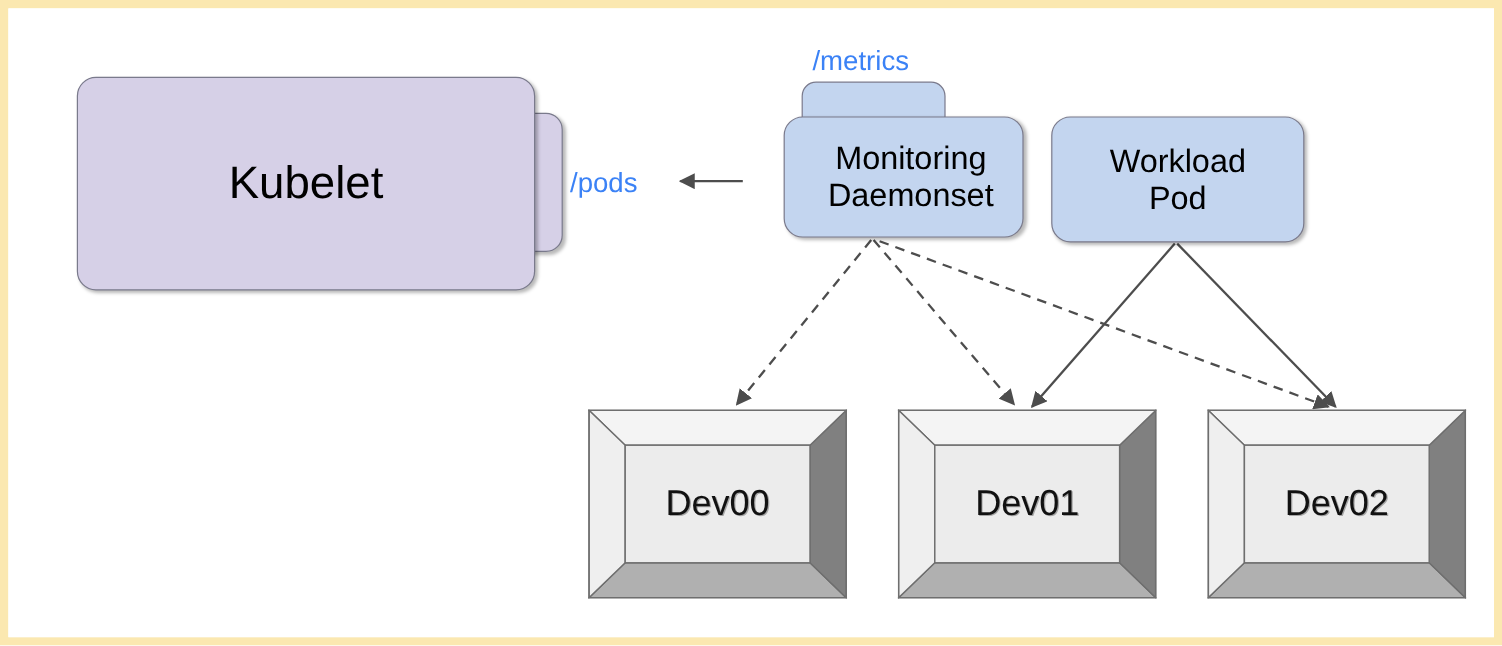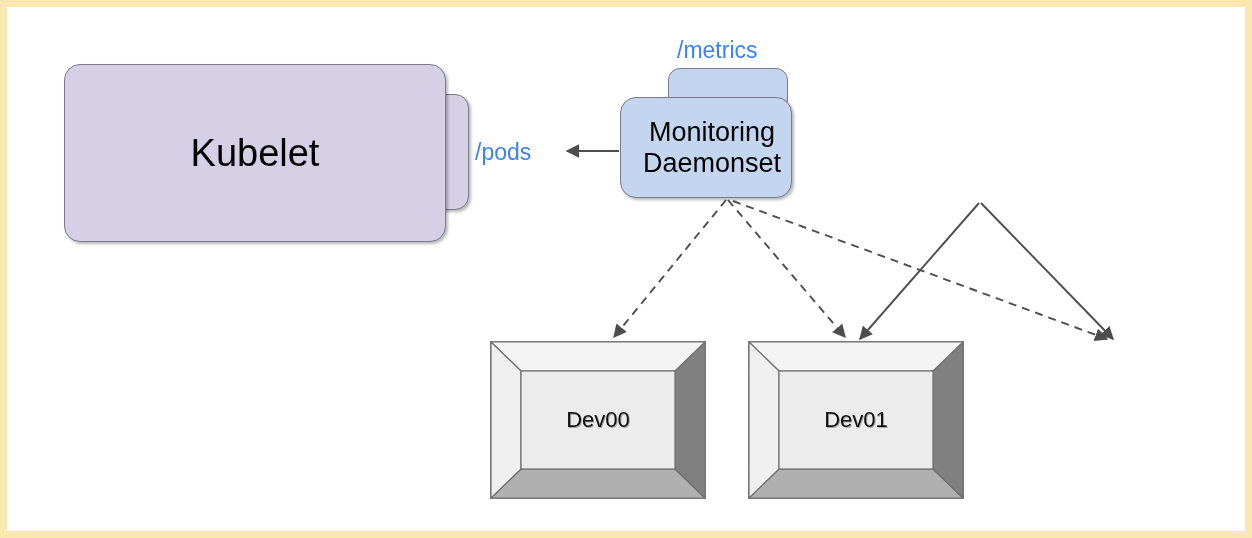--- a/index.html
+++ b/index.html
@@ -84,21 +84,21 @@
     height: 158px;
   }
   .device .dev-svg { display: block; }
   .device .dev-label {
     position: absolute;
     left: 0;
     right: 0;
     top: 50%;
     transform: translateY(-50%);
     text-align: center;
-    font-size: 22px;
+    font-size: 30px;
     color: #111111;
     text-shadow: 1px 1px 0 rgba(0,0,0,0.30);
   }
 
   
   .t-kubelet   { font-size: 38px; }
   .t-nodetext  { font-size: 27px; }
 
   #edges { position: absolute; left: 0; top: 0; pointer-events: none; }
 </style>
@@ -142,25 +142,29 @@
     <div class="node rounded purple t-kubelet" style="left:57px; top:57px; width:382px; height:178px;">
       <span>Kubelet</span>
     </div>
 
     <span class="edge-label" style="left:468px; top:132px;">/pods</span>
 
     <span class="edge-label" style="left:670px; top:30px;">/metrics</span>
 
     <div class="top-tab" style="left:661px; top:61px; width:120px; height:34px;"></div>
 
-    <div class="node rounded blue t-nodetext" style="left:613px; top:90px; width:172px; height:101px;padding-left:12px;">
+    <div class="node rounded blue t-nodetext" style="left:646px; top:90px; width:200px; height:101px;padding-left:12px;">
       <span>Monitoring
 Daemonset</span>
     </div>
 
+    <div class="node rounded blue t-nodetext" style="left:869px; top:90px; width:211px; height:105px;">
+      <span>Workload
+Pod</span>
+    </div>
 
     <div class="device" style="left:483px; top:334px;">
       <svg class="dev-svg" width="216" height="158" viewBox="0 0 216 158">
 
         <rect x="1" y="1" width="214" height="156" fill="#ededed" stroke="#6e6e6e" stroke-width="1.6"></rect>
 
         <polygon points="1,157 215,157 185,128 31,128" fill="#b0b0b0" stroke="#6e6e6e" stroke-width="1.2"></polygon>
 
         <polygon points="215,1 215,157 185,128 185,30" fill="#808080" stroke="#6e6e6e" stroke-width="1.2"></polygon>
 
@@ -178,15 +182,26 @@
         <rect x="1" y="1" width="214" height="156" fill="#ededed" stroke="#6e6e6e" stroke-width="1.6"></rect>
         <polygon points="1,157 215,157 185,128 31,128" fill="#b0b0b0" stroke="#6e6e6e" stroke-width="1.2"></polygon>
         <polygon points="215,1 215,157 185,128 185,30" fill="#808080" stroke="#6e6e6e" stroke-width="1.2"></polygon>
         <polygon points="1,1 215,1 185,30 31,30" fill="#f4f4f4" stroke="#6e6e6e" stroke-width="1.2"></polygon>
         <polygon points="1,1 1,157 31,128 31,30" fill="#efefef" stroke="#6e6e6e" stroke-width="1.2"></polygon>
         <rect x="31" y="30" width="154" height="98" fill="#ececec" stroke="#6e6e6e" stroke-width="1.2"></rect>
       </svg>
       <div class="dev-label">Dev01</div>
     </div>
 
+    <div class="device" style="left:999px; top:334px;">
+      <svg class="dev-svg" width="216" height="158" viewBox="0 0 216 158">
+        <rect x="1" y="1" width="214" height="156" fill="#ededed" stroke="#6e6e6e" stroke-width="1.6"></rect>
+        <polygon points="1,157 215,157 185,128 31,128" fill="#b0b0b0" stroke="#6e6e6e" stroke-width="1.2"></polygon>
+        <polygon points="215,1 215,157 185,128 185,30" fill="#808080" stroke="#6e6e6e" stroke-width="1.2"></polygon>
+        <polygon points="1,1 215,1 185,30 31,30" fill="#f4f4f4" stroke="#6e6e6e" stroke-width="1.2"></polygon>
+        <polygon points="1,1 1,157 31,128 31,30" fill="#efefef" stroke="#6e6e6e" stroke-width="1.2"></polygon>
+        <rect x="31" y="30" width="154" height="98" fill="#ececec" stroke="#6e6e6e" stroke-width="1.2"></rect>
+      </svg>
+      <div class="dev-label">Dev02</div>
+    </div>
 
   </div>
 </div>
 
 </body></html>

